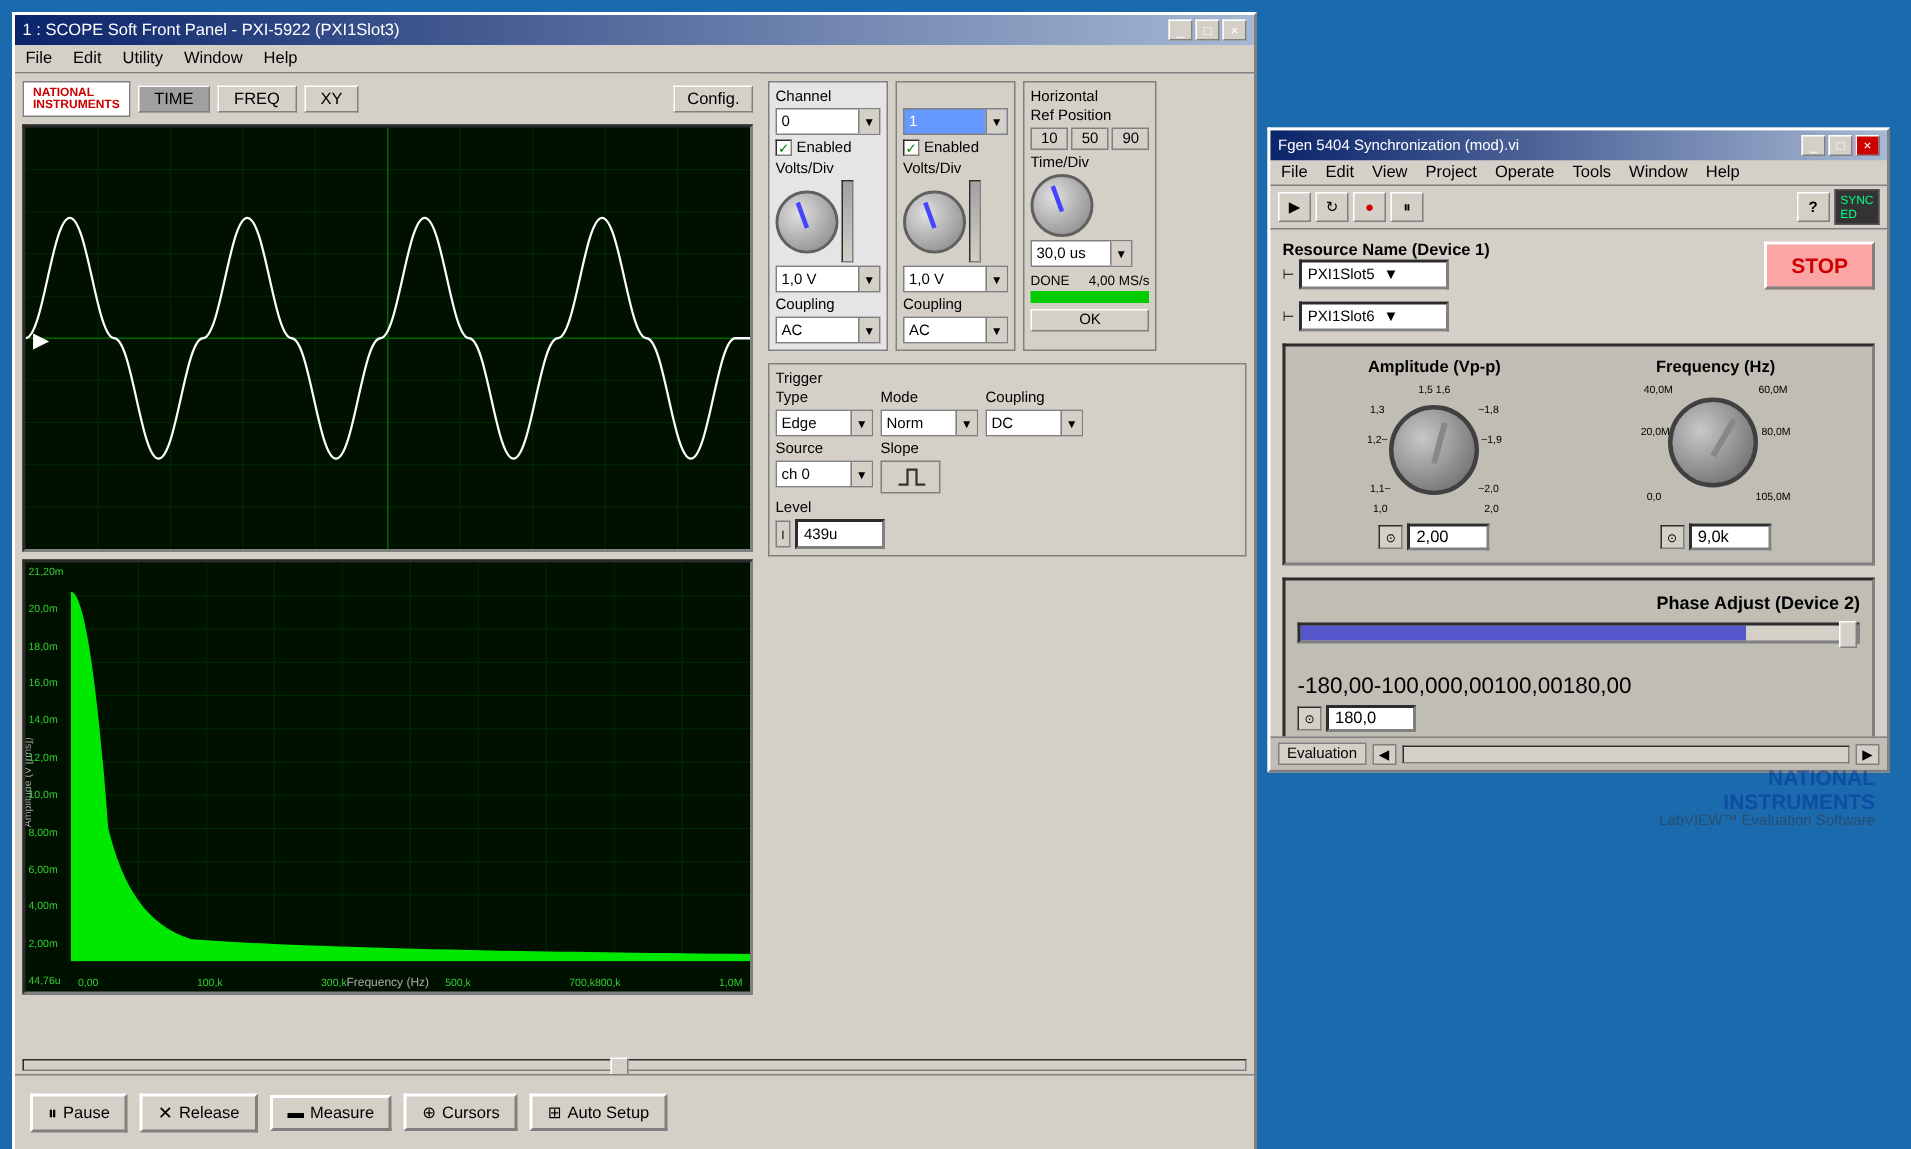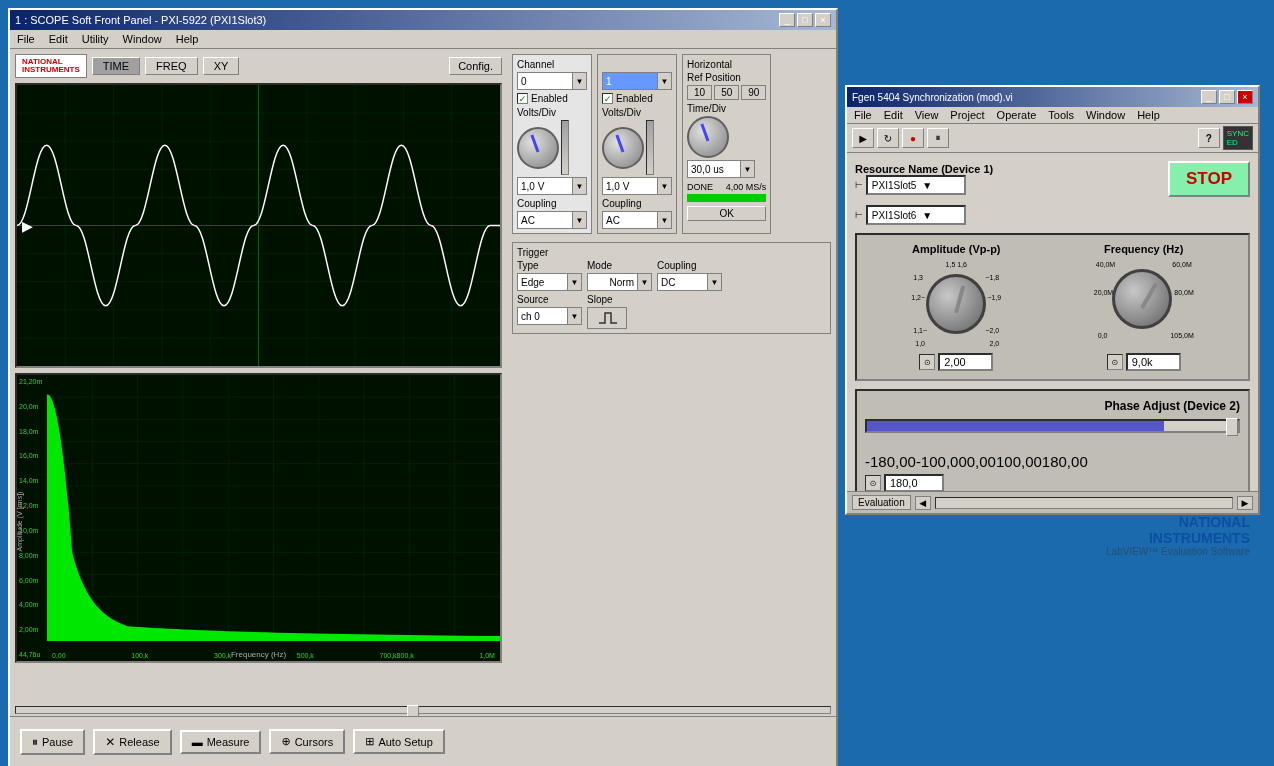--- a/index.html
+++ b/index.html
@@ -254,26 +254,26 @@
       display: flex;
       align-items: center;
       background: white;
       border: 2px inset #808080;
       height: 20px;
       min-width: 100px;
       font-size: 10px;
     }
 
     .stop-btn {
-      background: #86efac;
+      background: #fca5a5;
       border: 2px solid #fff;
       border-right-color: #808080;
       border-bottom-color: #808080;
       padding: 6px 16px;
-      font-size: 17px;
+      font-size: 14px;
       font-weight: bold;
       cursor: pointer;
       color: #cc0000;
     }
 
     .param-section {
       background: #c0bdb5;
       border: 2px inset #808080;
       padding: 8px;
       display: flex;
@@ -667,36 +667,45 @@
               <span class="dropdown-arrow">▼</span>
             </div>
             <div class="field-label" style="margin-top:3px;">Source</div>
             <div class="dropdown" style="width:65px;">
               <span class="dropdown-val">ch 0</span>
               <span class="dropdown-arrow">▼</span>
             </div>
           </div>
           <div>
             <div class="field-label">Mode</div>
-            <div class="dropdown" style="width:65px;text-align:right;">
+            <div class="dropdown" style="width:65px;">
               <span class="dropdown-val">Norm</span>
               <span class="dropdown-arrow">▼</span>
             </div>
             <div class="field-label" style="margin-top:3px;">Slope</div>
             <div style="display:flex;border:1px solid #808080;background:#d4d0c8;width:40px;height:22px;align-items:center;justify-content:center;">
               <svg width="20" height="14" viewBox="0 0 20 14">
                   <polyline points="2,12 8,12 8,2 14,2 14,12 20,12" stroke="#333" stroke-width="1.5" fill="none"></polyline>
                 </svg>
             </div>
           </div>
           <div>
             <div class="field-label">Coupling</div>
             <div class="dropdown" style="width:65px;">
               <span class="dropdown-val">DC</span>
               <span class="dropdown-arrow">▼</span>
+            </div>
+          </div>
+        </div>
+        <div style="margin-top:4px;">
+          <div class="field-label">Level</div>
+          <div style="display:flex;align-items:center;gap:3px;">
+            <div style="width:10px;height:18px;background:#d4d0c8;border:1px solid #808080;display:flex;align-items:center;justify-content:center;font-size:8px;">I</div>
+            <div class="input-with-arrow" style="width:60px;">
+              <span class="input-val">439u</span>
             </div>
           </div>
         </div>
       </div>
     </div>
   </div>
 
   <div style="position:absolute;bottom:50px;left:5px;right:5px;height:12px;background:#d4d0c8;">
     <div style="width:100%;height:8px;background:#d4d0c8;border:1px inset #808080;position:relative;top:2px;">
       <div style="position:absolute;left:48%;top:-2px;width:12px;height:12px;background:#d4d0c8;border:1px solid #fff;border-right-color:#808080;border-bottom-color:#808080;"></div>

